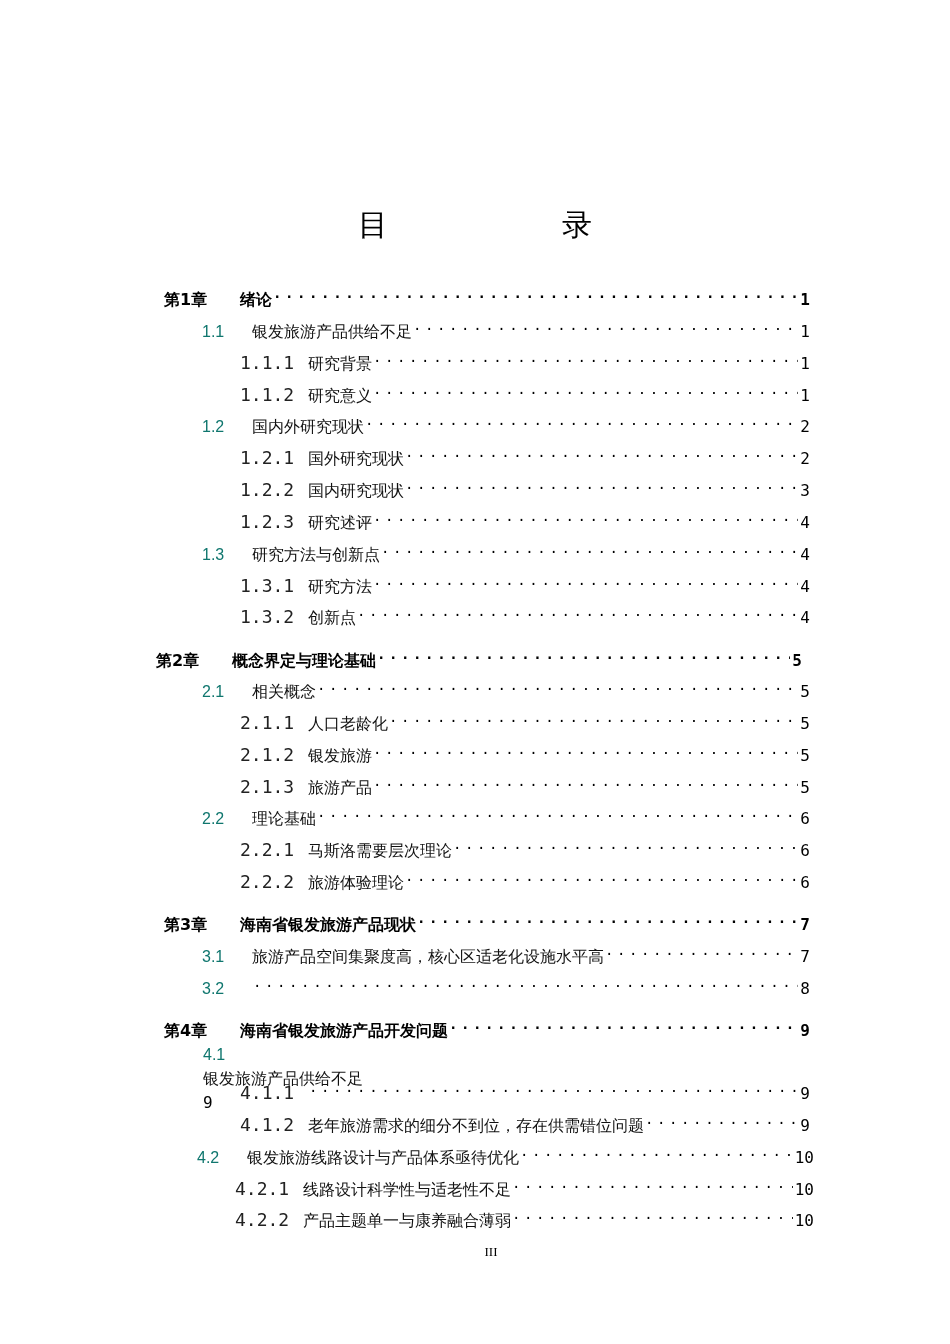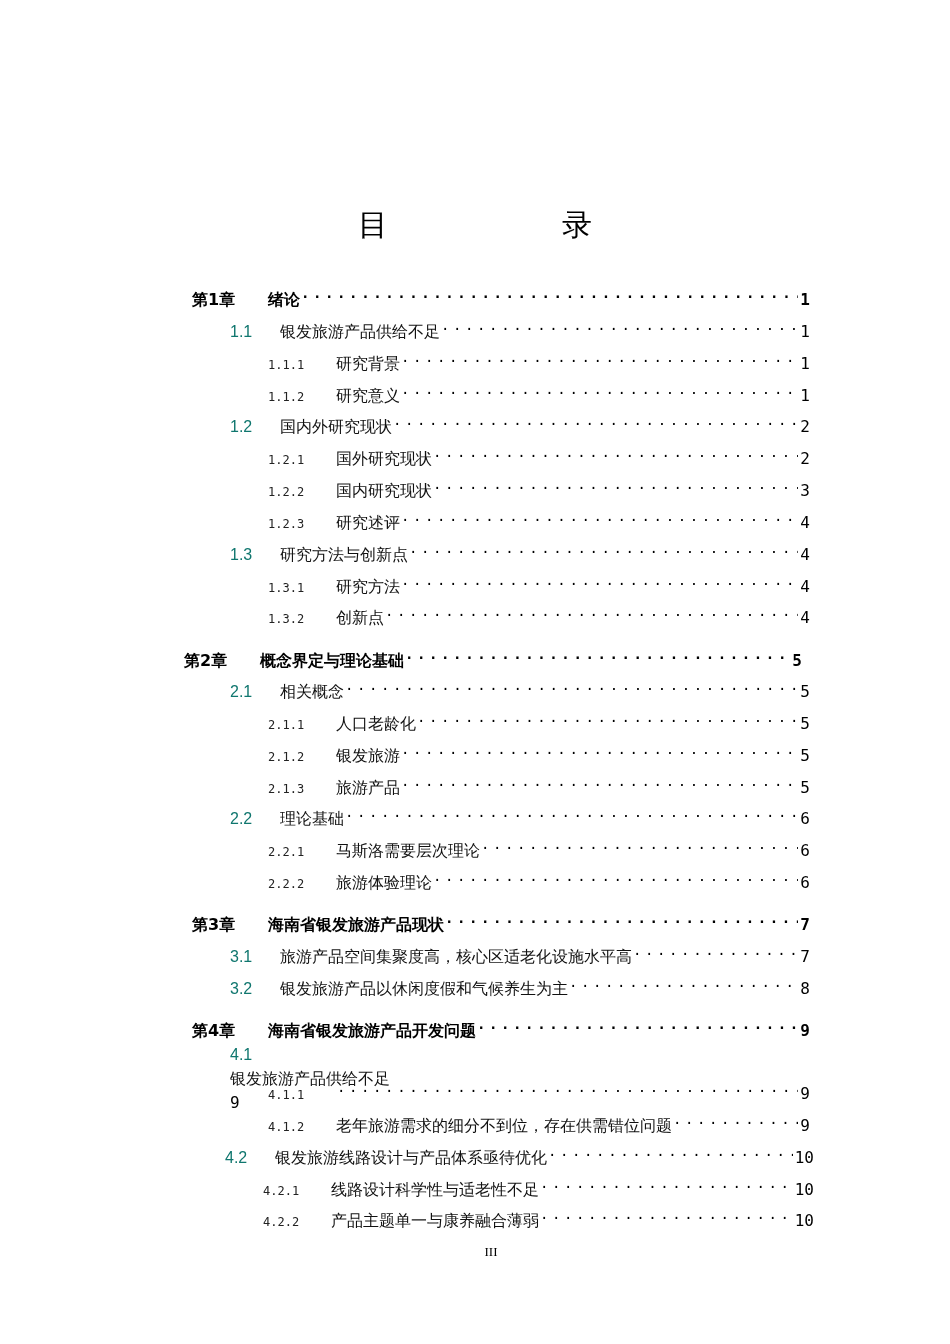--- a/index.html
+++ b/index.html
@@ -37,21 +37,20 @@
       position: absolute;
       display: flex;
       align-items: baseline;
       height: 24px;
       line-height: 24px;
       white-space: nowrap;
       font-size: 16px;
     }
     .toc-row .num {
       flex: 0 0 auto;
-      margin-left: 28px;
     }
     .toc-row .title {
       flex: 0 0 auto;
     }
     .toc-row .leader {
       flex: 1 1 auto;
       overflow: hidden;
       margin: 0 2px 0 1px;
       position: relative;
       height: 24px;
@@ -78,21 +77,21 @@
     .toc-row.chapter .num { width: 76px; }
     .toc-row.section .num {
       width: 50px;
       font-family: Liberation Sans, sans-serif;
       font-size: 16px;
       color: #0f766e;
     }
     .toc-row.subsection .num {
       width: 68px;
       font-family: "DejaVu Sans Mono", "Liberation Mono", monospace;
-      font-size: 12px;
+      font-size: 18px;
       color: #222;
     }
     .toc-row.section .title,
     .toc-row.subsection .title {
       font-family: "DejaVu Serif", "Liberation Serif", serif;
       font-weight: normal;
       color: #111;
     }
     .footer-page {
       position: absolute;
@@ -235,21 +234,20 @@
     <span class="page">7</span>
   </div>
   <div class="toc-row section" style="top:938px;left:202px;width:608px;">
     <span class="num">3.1</span>
     <span class="title">旅游产品空间集聚度高，核心区适老化设施水平高</span>
     <span class="leader"></span>
     <span class="page">7</span>
   </div>
   <div class="toc-row section" style="top:970px;left:202px;width:608px;">
     <span class="num">3.2</span>
-    <span class="title">银发旅游产品以休闲度假和气候养生为主</span>
     <span class="leader"></span>
     <span class="page">8</span>
   </div>
 
   <div class="toc-row chapter" style="top:1012px;left:164px;width:646px;">
     <span class="num">第4章</span>
     <span class="title">海南省银发旅游产品开发问题</span>
     <span class="leader"></span>
     <span class="page">9</span>
   </div>

